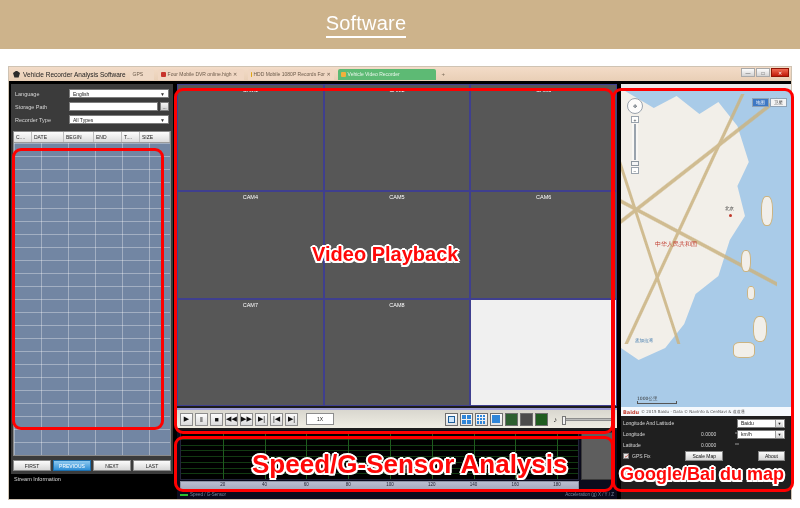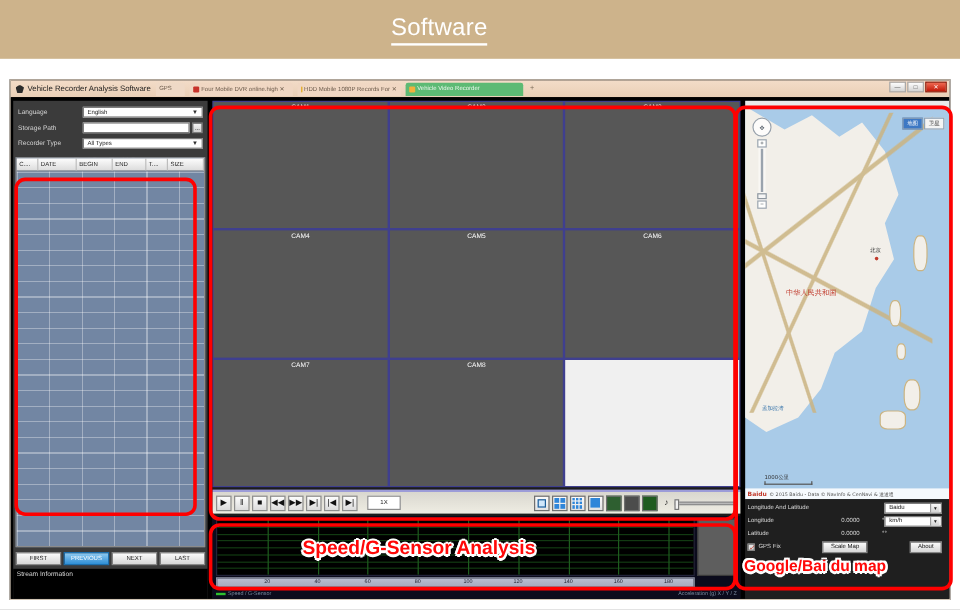--- a/index.html
+++ b/index.html
@@ -617,16 +617,17 @@
       </div>
 
     </div>
   </div>
 
   <div class="anno-box" style="left:12px;  top:148px; width:152px; height:282px;"></div>
   <div class="anno-box" style="left:174px; top:88px;  width:440px; height:346px;"></div>
   <div class="anno-box" style="left:174px; top:436px; width:440px; height:56px;"></div>
   <div class="anno-box" style="left:612px; top:88px;  width:182px; height:404px;"></div>
 
-  <div class="anno-text" style="left:252px; top:449px; font-size:16px;">Speed/G-Sensor Analysis</div>
-  <div class="anno-text" style="left:620px; top:464px; font-size:13px;">Google/Bai du map</div>
+  <div class="anno-text" style="left:312px; top:243px; font-size:20px;">Video Playback</div>
+  <div class="anno-text" style="left:252px; top:449px; font-size:26px;">Speed/G-Sensor Analysis</div>
+  <div class="anno-text" style="left:620px; top:464px; font-size:18px;">Google/Bai du map</div>
 
 </div>
 
 </body></html>

